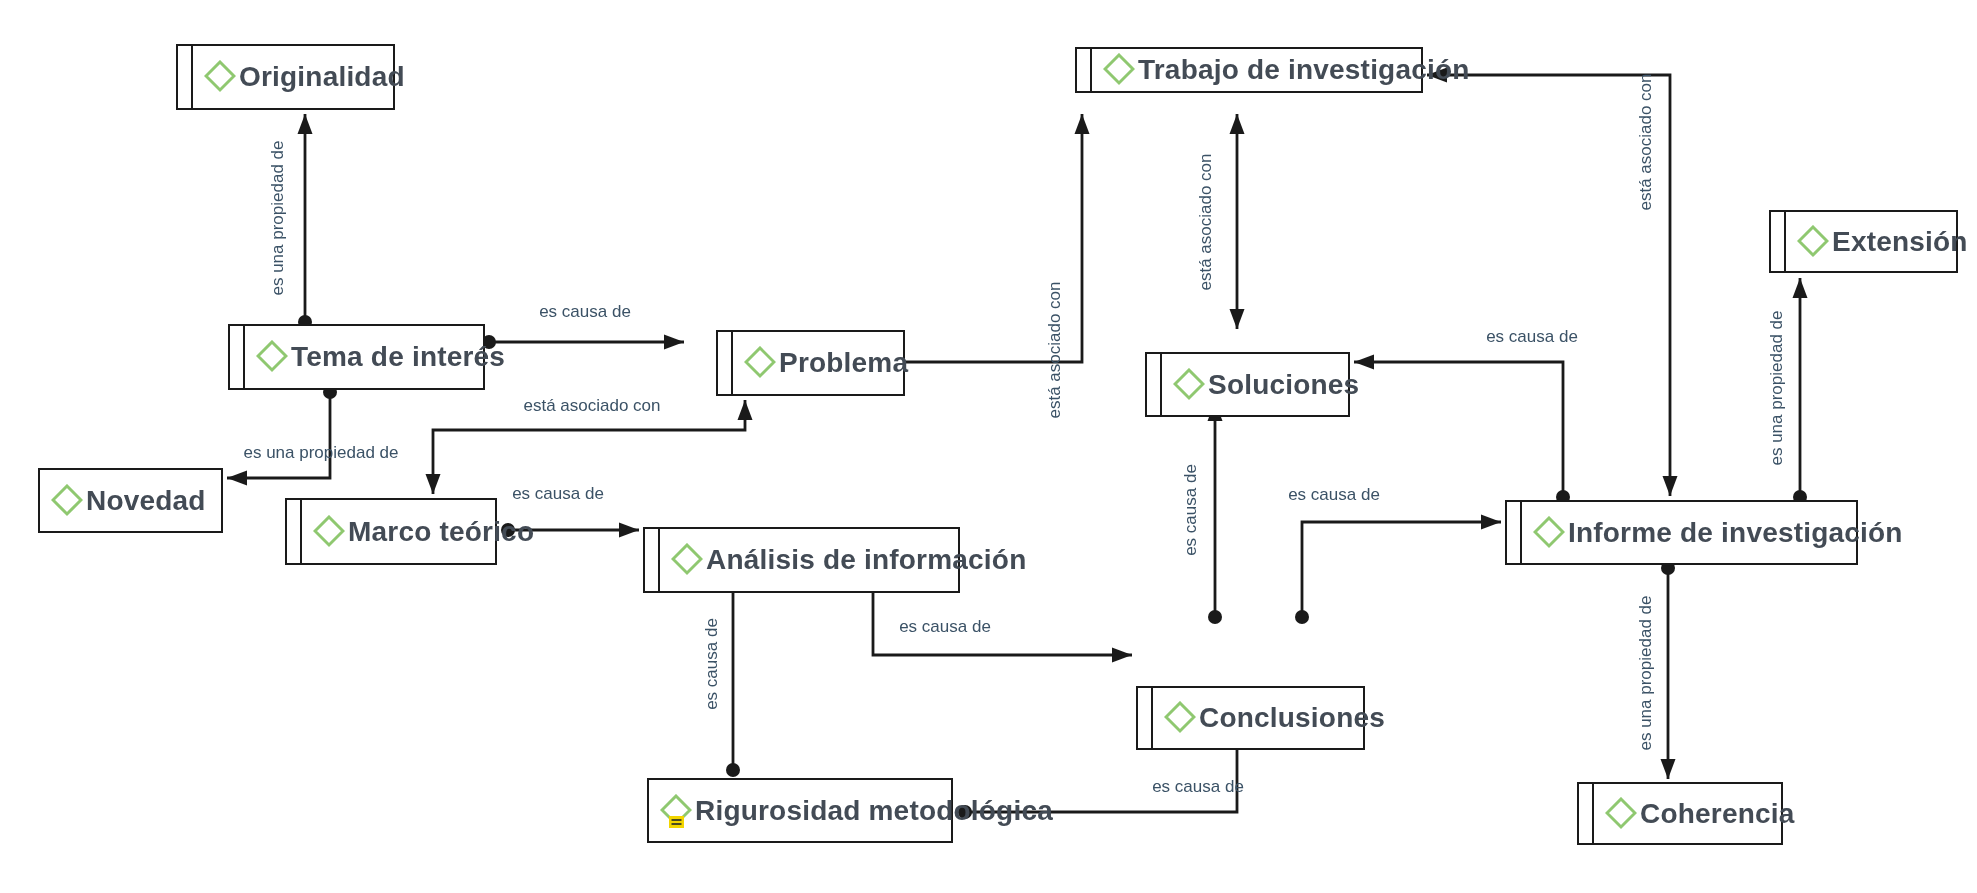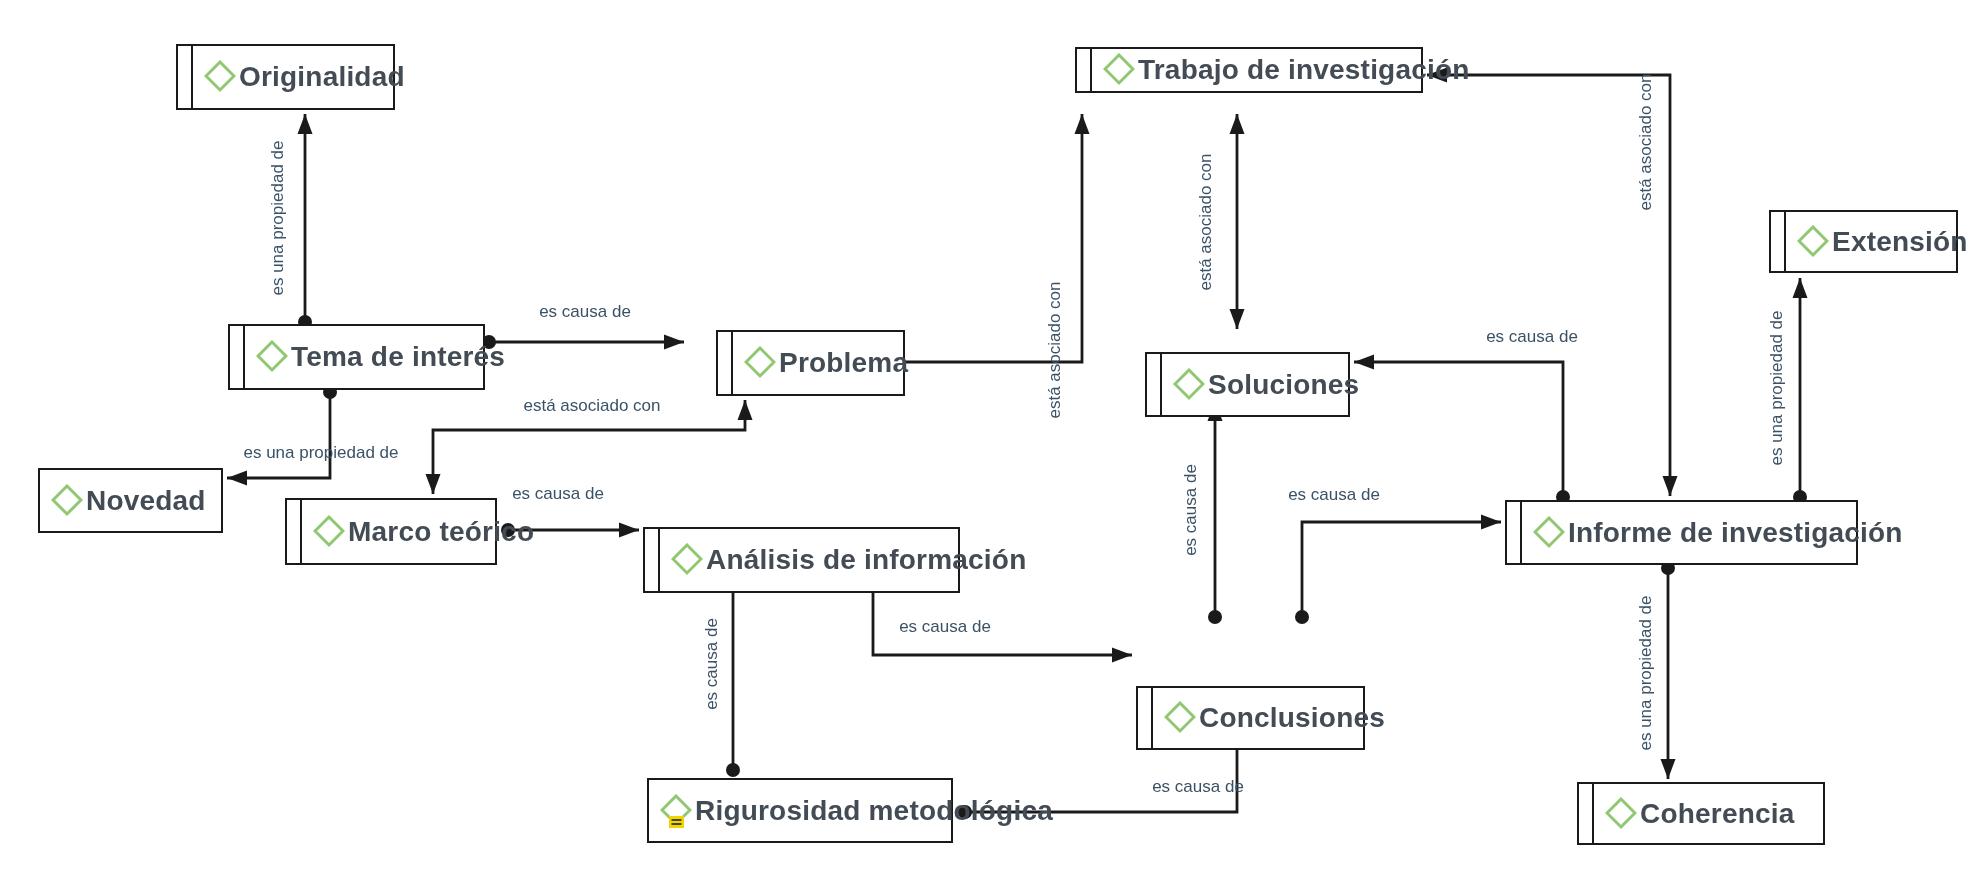--- a/index.html
+++ b/index.html
@@ -224,21 +224,21 @@
         <div class="node-strip"></div>
         <div class="node-body">
           <svg width="32" height="34" class="node-icon">
             <path d="M16 2 L30 16 L16 30 L2 16 Z" fill="none" stroke="#8fc870" stroke-width="3"></path>
             <rect x="9" y="22" width="15" height="12" fill="#f2d500"></rect>
             <path d="M11.5 26 H21.5 M11.5 30 H21.5" stroke="#4a4a20" stroke-width="2"></path>
           </svg>
           <span class="node-label">Rigurosidad metodológica</span>
         </div>
       </div>
-      <div class="node" style="left: 1577px; top: 782px; width: 248px; height: 63px;">
+      <div class="node" style="left: 1577px; top: 782px; width: 206px; height: 63px;">
         <div class="node-strip"></div>
         <div class="node-body">
           <svg width="32" height="34" class="node-icon">
             <path d="M16 2 L30 16 L16 30 L2 16 Z" fill="none" stroke="#8fc870" stroke-width="3"></path>
           </svg>
           <span class="node-label">Coherencia</span>
         </div>
       </div>
     </div>
   <div id="labels-layer">

